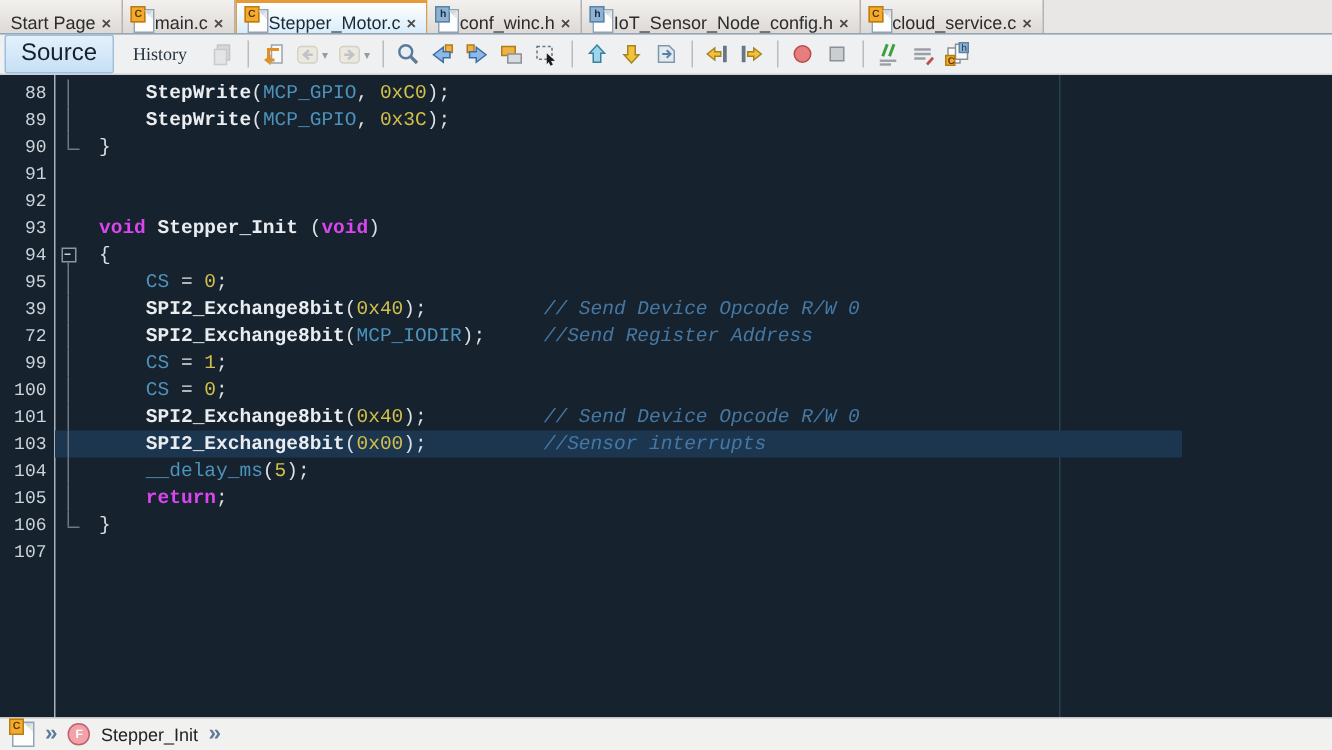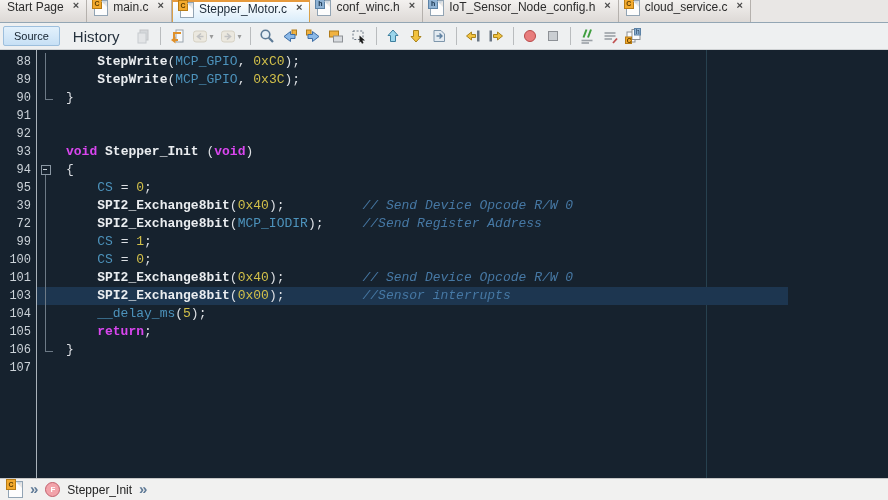--- a/index.html
+++ b/index.html
@@ -1,36 +1,36 @@
 <!DOCTYPE html>
 <html><head>
 <meta charset="utf-8">
 <style>
   html,body{margin:0;padding:0;background:#d8d8d8;}
   .app{width:888px;height:500px;position:relative;overflow:hidden;background:#16222e;
        font-family:"Liberation Sans",sans-serif;-webkit-font-smoothing:antialiased;}
 
   
   .tabbar{height:22px;background:#e9e7e5;border-bottom:1px solid #93a6b4;display:flex;align-items:stretch;}
-  .tab{display:flex;align-items:flex-start;gap:5px;padding:0 7px;font-size:12px;color:#2c2c2c;
+  .tab{display:flex;align-items:flex-end;padding:0 7px;font-size:12px;color:#2c2c2c;
        background:linear-gradient(#f3f1ef,#ddd9d6);border-right:1px solid #b5b1ad;cursor:default;white-space:nowrap;}
   .tab.active{background:linear-gradient(#ffffff,#d9ecfa);border-top:2px solid #e79a3c;
        border-left:1px solid #d9a049;border-right:1px solid #d9a049;color:#1c2a38;}
   .tclose{font-size:11px;font-weight:bold;color:#4a4a4a;margin-left:4px;line-height:1;}
   .fico{width:12px;height:14px;background:#fdfdfd;border:1px solid #92a4b4;position:relative;flex:0 0 auto;}
   .fico:after{content:"";position:absolute;right:0;top:0;border:3px solid;border-color:#cfd9e2 #e9e7e5 transparent transparent;}
   .fico .bdg{position:absolute;left:-3px;top:-3px;width:8px;height:9px;font:bold 7px/9px "Liberation Sans",sans-serif;text-align:center;}
   .bdg-c{background:#f3aa2e;color:#5d3d00;border:1px solid #b97c14;}
   .bdg-h{background:#8fb2d3;color:#15304b;border:1px solid #5c82a6;}
 
   
   .toolbar{height:26px;background:#eef0f1;border-bottom:1px solid #cfd2d4;display:flex;align-items:center;padding:0 3px;gap:2px;}
   .btn-source{background:linear-gradient(#e3f1fc,#c7e0f5);border:1px solid #9dbfdd;border-radius:2px;
-       font-size:11px;color:#15222e;padding:3px 10px;font-family:inherit;}
-  .btn-history{background:transparent;border:1px solid transparent;font-size:15px;color:#26323e;padding:3px 10px;font-family:Liberation Sans, sans-serif;}
+       font-size:16px;color:#15222e;padding:3px 10px;font-family:inherit;}
+  .btn-history{background:transparent;border:1px solid transparent;font-size:12px;color:#26323e;padding:3px 10px;font-family:Liberation Serif, serif;}
   .tbtn{background:transparent;border:1px solid transparent;padding:1px;display:flex;align-items:center;border-radius:2px;}
   .tbtn.disabled{opacity:.45;}
   .ticon{width:17px;height:17px;display:inline-flex;align-items:center;justify-content:center;}
   .ticon svg{display:block;}
   .caret{font-size:8px;color:#333;margin-left:1px;}
   .tsep{width:1px;height:18px;background:#b9bcbe;margin:0 4px;flex:0 0 auto;}
 
   
   .editor{position:absolute;left:0;top:50px;width:788px;height:428px;background:#16222e;overflow:hidden;}
   .gutter-sep{position:absolute;left:36px;top:0;bottom:0;width:1px;background:#a9b2ba;}

